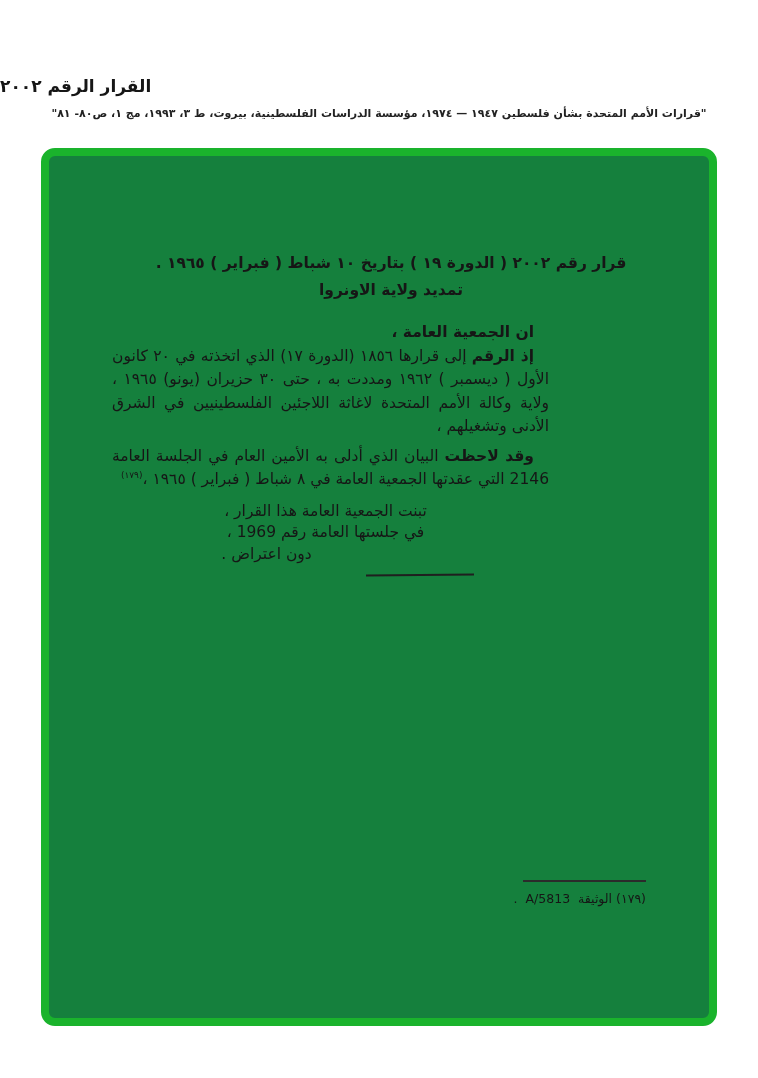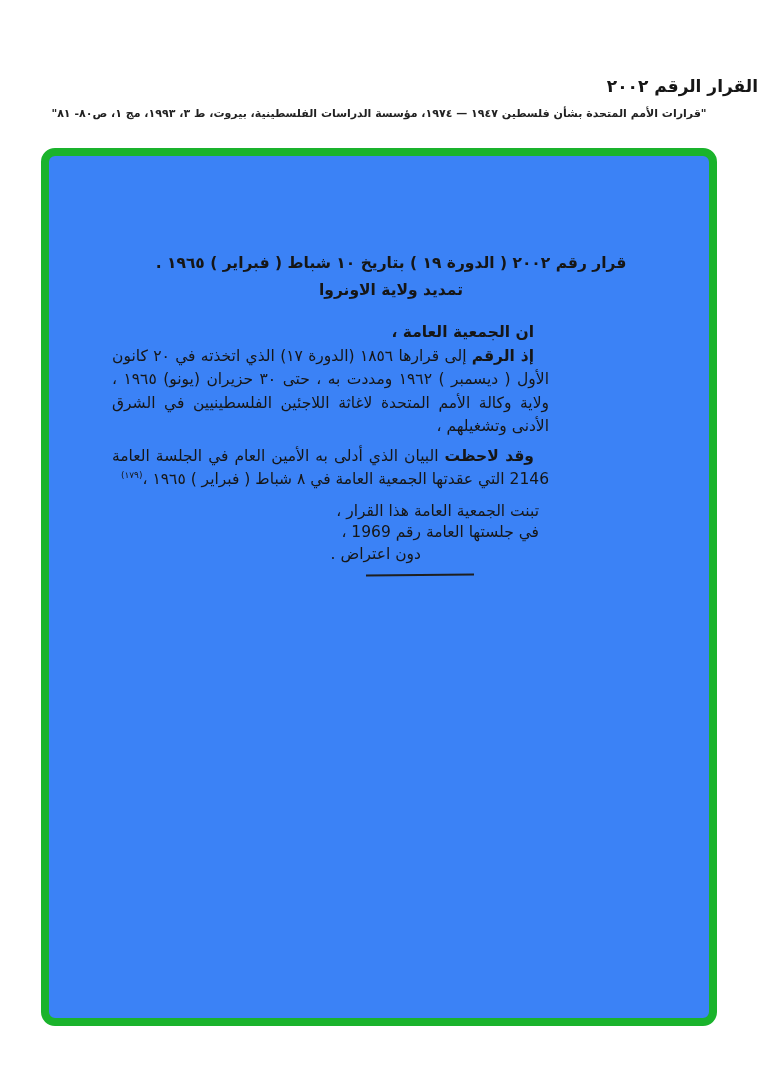--- a/index.html
+++ b/index.html
@@ -5,51 +5,51 @@
   * { margin:0; padding:0; box-sizing:border-box; }
   html,body { background:#ffffff; }
   body {
     width:758px; height:1078px;
     position:relative; overflow:hidden;
     font-family:"DejaVu Sans", sans-serif;
     color:#161616;
   }
   .page-title {
     position:absolute; top:76px; left:0; width:758px;
-    text-align:right; direction:rtl;
+    text-align:left; direction:rtl;
     font-size:17px; font-weight:bold; letter-spacing:0.5px;
   }
   .source-line {
     position:absolute; top:107px; left:0; width:758px;
     text-align:center; direction:rtl;
     font-size:11px; font-weight:bold; color:#222;
   }
   .doc-frame {
     position:absolute; left:41px; top:148px;
     width:676px; height:878px;
     border:8px solid #1ab32c;
     border-radius:14px;
-    background:#3b82f6;
+    background:#15803d;
   }
   .doc-inner { position:absolute; inset:0; direction:rtl; }
   .res-heading {
     margin-top:94px; text-align:center;
     position:relative; left:12px;
     font-weight:bold; font-size:15.5px; line-height:27px;
   }
   .body-block {
     width:437px; margin:17px 160px 0 52px;
     font-size:15.5px; line-height:23.5px;
     text-align:justify;
   }
   .para { text-indent:15px; }
   .para.gap { margin-top:6px; }
   .lead { font-weight:bold; }
   sup.fn-ref { font-size:9px; line-height:0; vertical-align:6px; }
-  .closing { margin-top:9px; line-height:21.5px; text-align:right; }
+  .closing { margin-top:9px; line-height:21.5px; text-align:center; }
   .closing .cl-1, .closing .cl-2 { padding-right:10px; }
   .closing .cl-3 { padding-right:128px; }
   .end-rule {
     width:108px; height:2px; background:#1f1f1f;
     margin:9px 75px 0 0;
     transform:rotate(-0.4deg);
   }
   .footnote {
     position:absolute; top:724px; right:63px;
     direction:rtl; text-align:right;
@@ -87,15 +87,19 @@
 
       <div class="closing">
         <div class="cl-1">تبنت الجمعية العامة هذا القرار ،</div>
         <div class="cl-2">في جلستها العامة رقم 1969 ،</div>
         <div class="cl-3">دون اعتراض .</div>
       </div>
 
       <div class="end-rule"></div>
     </div>
 
+    <div class="footnote">
+      <div class="fn-rule"></div>
+      <div><span>(١٧٩) الوثيقة</span>&nbsp;&nbsp;<span class="fn-doc">A/5813</span>&nbsp;&nbsp;<span>.</span></div>
+    </div>
 
   </div>
 </div>
 
 </body></html>

